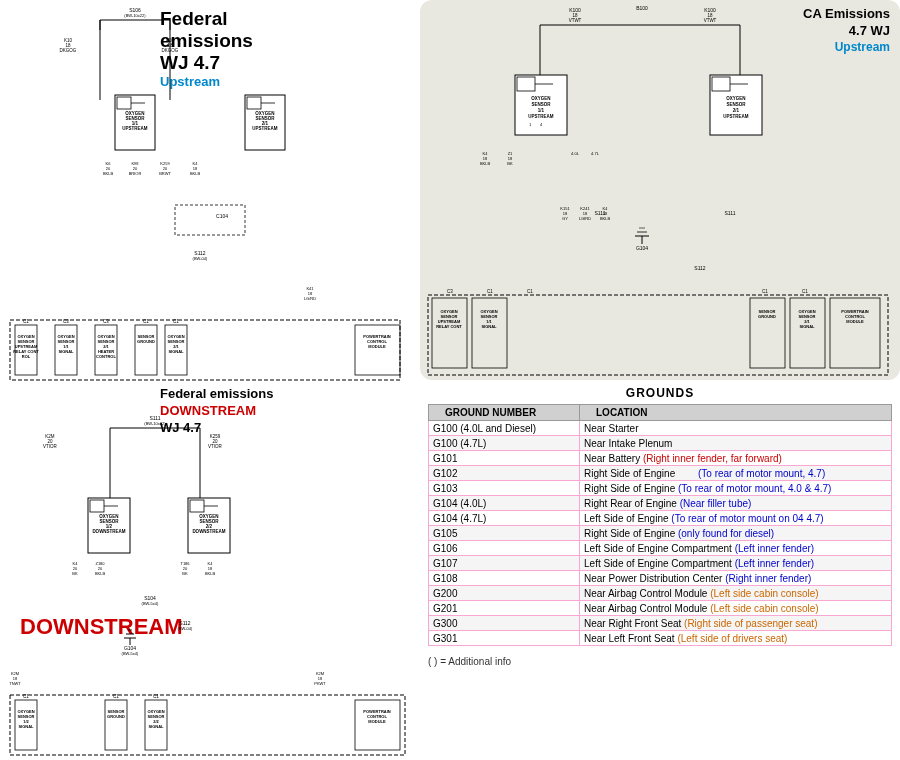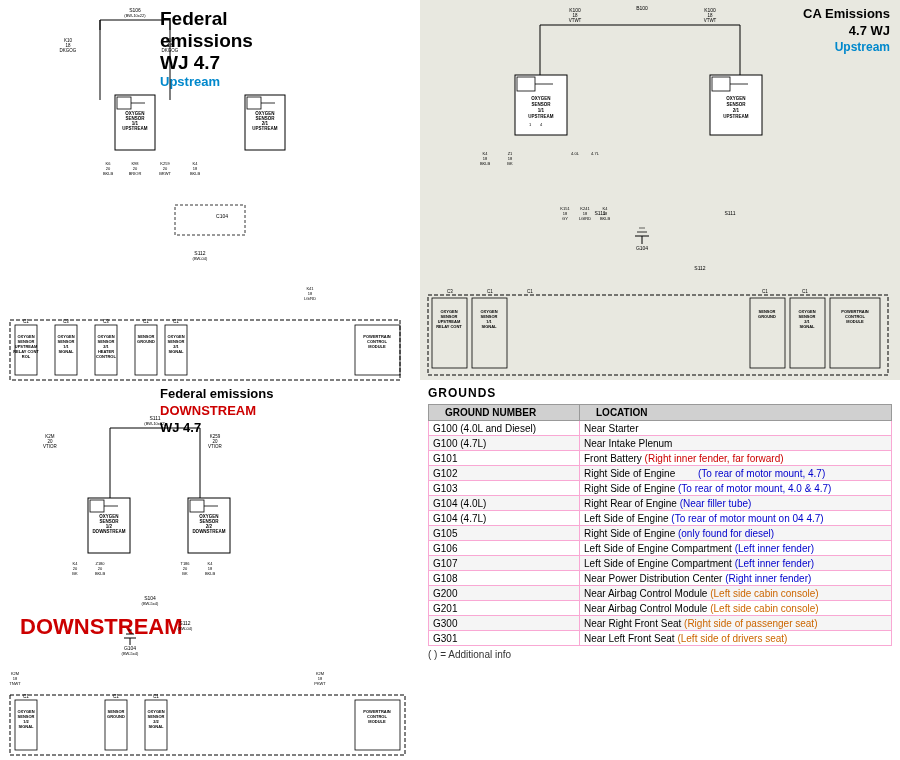--- a/index.html
+++ b/index.html
@@ -21,31 +21,32 @@
       display: flex;
       flex-direction: column;
     }
 
     
     .ca-diagram {
       height: 380px;
       background: #e8e8e0;
       position: relative;
       overflow: hidden;
+      border-radius: 12px;
     }
 
     
     .grounds-area {
       flex: 1;
       padding: 6px 8px;
       overflow: hidden;
     }
 
     .grounds-title {
-      text-align: left;
+      text-align: center;
       font-weight: bold;
       font-size: 12px;
       margin-bottom: 4px;
       letter-spacing: 1px;
     }
 
     .grounds-table {
       width: 100%;
       border-collapse: collapse;
       font-size: 10px;
@@ -65,21 +66,21 @@
       padding: 1.5px 4px;
       vertical-align: top;
     }
 
     .grounds-table tr:nth-child(even) td {
       background: #f5f5f5;
     }
 
     .additional-info {
       font-size: 10px;
-      margin-top: 3px;
+      margin-top: 10px;
       color: #333;
     }
 
     
     .wiring-left {
       width: 420px;
       height: 760px;
       position: relative;
       background: #fff;
     }
@@ -487,21 +488,21 @@
       <tr>
             <td>G100 (4.0L and Diesel)</td>
             <td>Near Starter</td>
           </tr>
           <tr>
             <td>G100 (4.7L)</td>
             <td>Near Intake Plenum</td>
           </tr>
           <tr>
             <td>G101</td>
-            <td><span>Front Battery  </span><span style="color: rgb(204, 0, 0);">(Right inner fender, far forward)</span></td>
+            <td><span>Near Battery  </span><span style="color: rgb(204, 0, 0);">(Right inner fender, far forward)</span></td>
           </tr>
           <tr>
             <td>G102</td>
             <td><span>Right Side of Engine  </span><span style="color: rgb(0, 0, 204); padding-left: 20px;">(To rear of motor mount, 4.7)</span></td>
           </tr>
           <tr>
             <td>G103</td>
             <td><span>Right Side of Engine  </span><span style="color: rgb(0, 0, 204);">(To rear of motor mount, 4.0 &amp; 4.7)</span></td>
           </tr>
           <tr>

